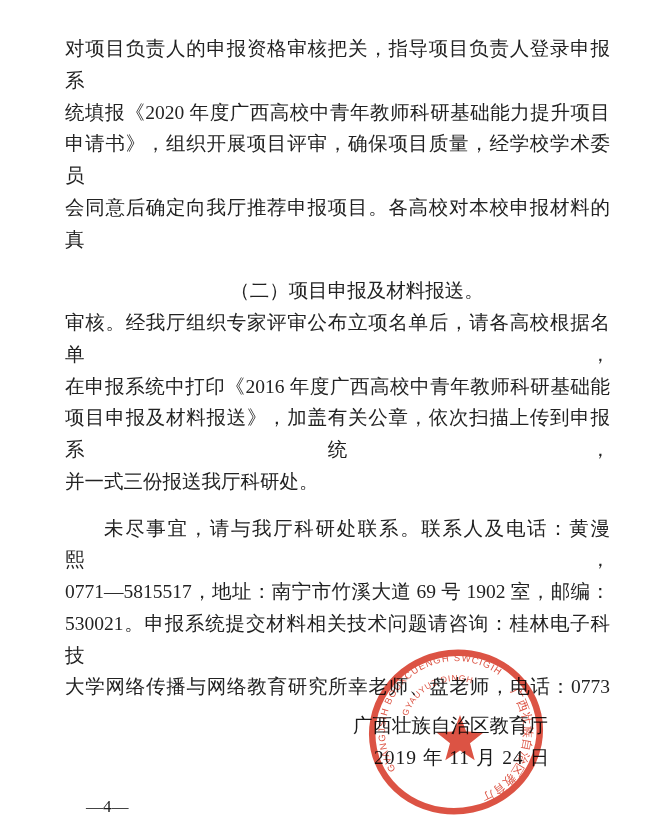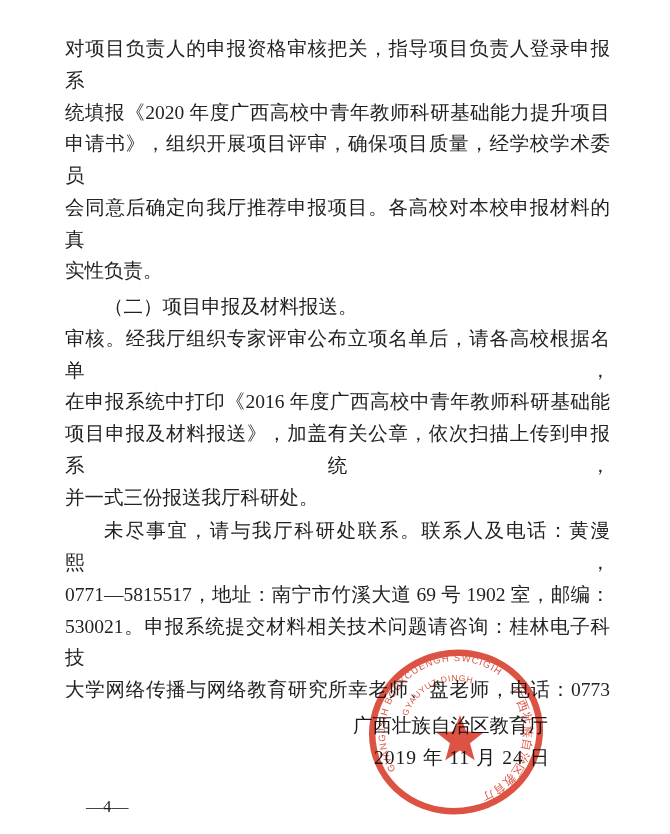--- a/index.html
+++ b/index.html
@@ -48,27 +48,26 @@
 </head>
 <body>
 
 <div class="page">
 
   <div class="doc-body">
       <div class="line j">对项目负责人的申报资格审核把关，指导项目负责人登录申报系</div>
       <div class="line j">统填报《2020 年度广西高校中青年教师科研基础能力提升项目</div>
       <div class="line j">申请书》，组织开展项目评审，确保项目质量，经学校学术委员</div>
       <div class="line j">会同意后确定向我厅推荐申报项目。各高校对本校申报材料的真</div>
-      <div class="line l">实性负责。</div>
-      <div class="line l" style="text-indent: 2em; margin-top: 4px;">（二）项目申报及材料报送。</div>
+      <div class="line l" style="text-indent: 2em; margin-top: 20px; text-align: center;">（二）项目申报及材料报送。</div>
       <div class="line j">审核。经我厅组织专家评审公布立项名单后，请各高校根据名单，</div>
       <div class="line j">在申报系统中打印《2016 年度广西高校中青年教师科研基础能</div>
       <div class="line j">项目申报及材料报送》，加盖有关公章，依次扫描上传到申报系统，</div>
       <div class="line l">并一式三份报送我厅科研处。</div>
-      <div class="line j" style="text-indent: 2em; margin-top: 2px;">未尽事宜，请与我厅科研处联系。联系人及电话：黄漫熙，</div>
+      <div class="line j" style="text-indent: 2em; margin-top: 15px;">未尽事宜，请与我厅科研处联系。联系人及电话：黄漫熙，</div>
       <div class="line j">0771—5815517，地址：南宁市竹溪大道 69 号 1902 室，邮编：</div>
       <div class="line j">530021。申报系统提交材料相关技术问题请咨询：桂林电子科技</div>
       <div class="line j">大学网络传播与网络教育研究所幸老师、盘老师，电话：0773</div>
     </div>
 
   <div class="signature">
     <div>广西壮族自治区教育厅</div>
     <div class="date">2019 年 11 月 24 日</div>
   </div>
 

